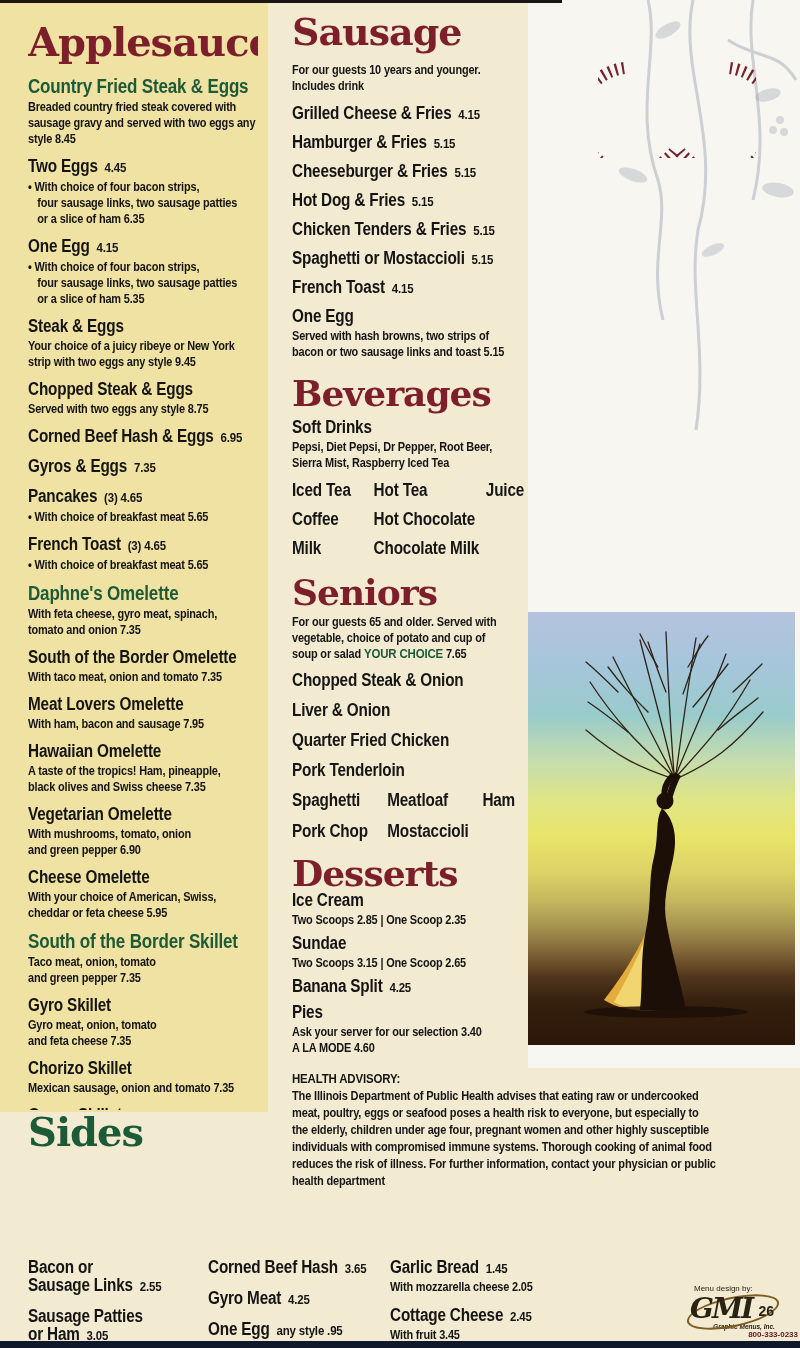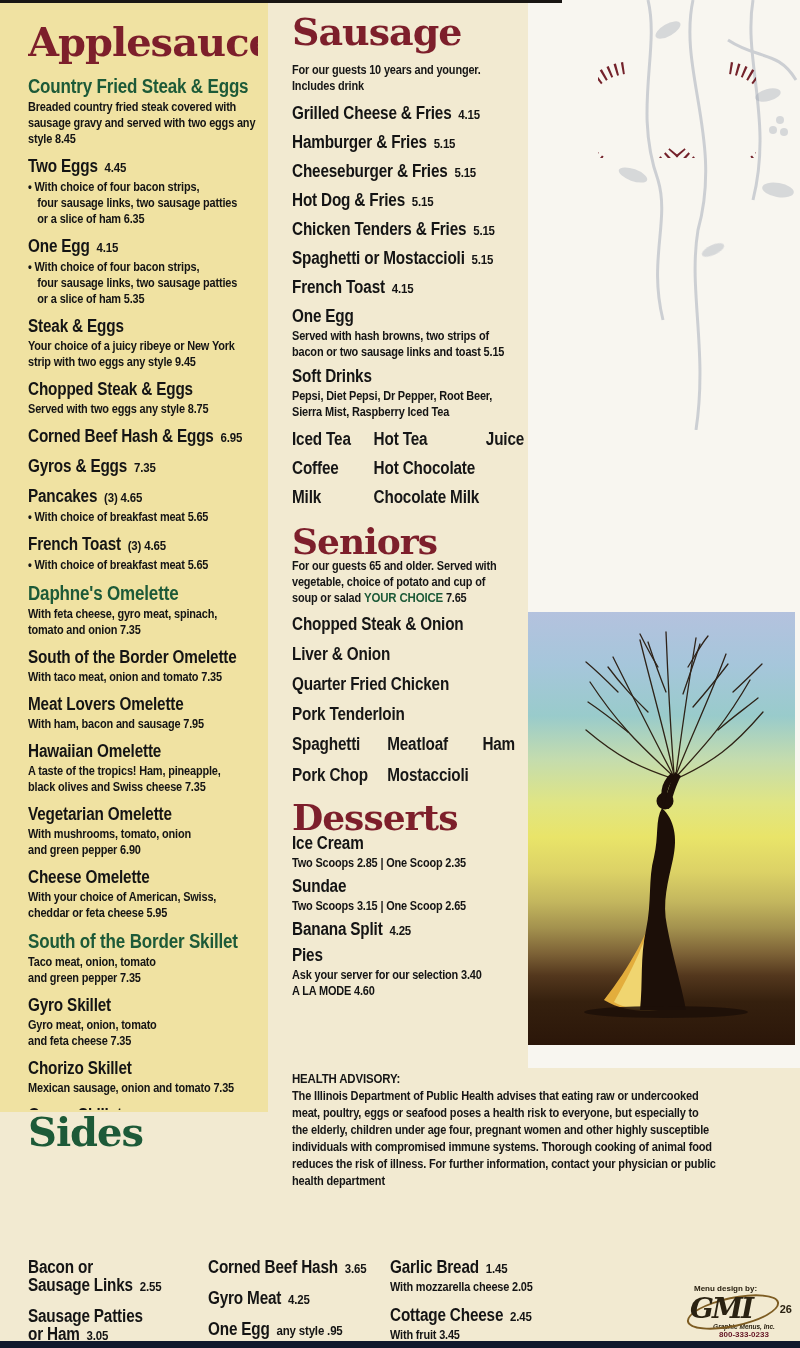--- a/index.html
+++ b/index.html
@@ -37,21 +37,21 @@
   .intro{font-size:12.9px;font-weight:bold;line-height:16px;letter-spacing:-0.2px;
          white-space:pre-line;margin-bottom:9px}
   .kid-item{margin-bottom:7px}
   .kid-item .mi-name{line-height:20px}
 
   .bev-head{margin-top:16px;margin-bottom:8px}
   .bev-grid{display:grid;grid-template-columns:96px 132px auto;row-gap:11px;margin-top:10px}
   .bev-cell{font-size:18px;font-weight:bold;letter-spacing:-0.2px;line-height:18px}
   .span2{grid-column:2 / span 2}
 
-  .sen-head{margin-top:18px;}
+  .sen-head{margin-top:18px;margin-bottom:5px}
   .sen-item{font-size:18px;font-weight:bold;line-height:19px;letter-spacing:-0.2px;margin-bottom:11px}
   .sen-grid{display:grid;grid-template-columns:112px 112px auto;row-gap:13px;margin-top:2px}
   .your-choice{color:#1d5a38;font-weight:bold;font-size:13.5px}
 
   .des-head{margin-top:16px;}
   .des-item{margin-bottom:6px}
 
   .health{position:absolute;left:292px;top:1070px;width:424px}
   .health-inner{font-weight:bold;letter-spacing:-0.2px}
   .health-h{font-size:13.5px;line-height:17px}
@@ -72,29 +72,29 @@
          font-size:15.5px;line-height:1.52}
   .story p{margin:0 0 24px}
 
   .photo{position:absolute;left:528px;top:612px;width:267px;height:433px;
     background:linear-gradient(180deg,
       #b4c2de 0%,#a6c6db 12%,#99cbcb 24%,#c4dcae 34%,#e0e584 44%,#e9e469 52%,
       #dcd266 60%,#c3b65e 67%,#a3914e 73%,#7c6136 79%,#53371d 84%,#35200e 90%,#2b1609 100%)}
   .photo svg{display:block}
 
   .gmi{position:absolute;left:690px;top:1284px;width:108px;color:#2a2212}
-  .gmi-by{font-size:8px;font-weight:bold;margin-left:4px}
+  .gmi-by{font-size:8px;font-weight:normal;margin-left:4px}
   .gmi-main{position:relative;height:32px;margin-top:1px}
   .gmi-swoosh{position:absolute;left:-4px;top:3px;width:90px;height:26px;
               border:2.5px solid #7d5c22;border-radius:50%;transform:rotate(-12deg)}
   .gmi-text{font-family:"DejaVu Serif",serif;font-weight:bold;font-style:italic;
             font-size:28px;letter-spacing:-2px;line-height:30px;position:relative}
-  .gmi-26{position:absolute;right:6px;top:9px;font-size:11px;font-weight:bold}
+  .gmi-26{position:absolute;right:24px;top:9px;font-size:14px;font-weight:bold}
   .gmi-co{font-size:6.5px;font-style:italic;font-weight:bold;text-align:center;margin-top:-3px}
-  .gmi-ph,.gmi-url{font-size:8px;font-weight:bold;color:#641424;text-align:center;line-height:10px}
+  .gmi-ph,.gmi-url{font-size:8px;font-weight:bold;color:#641424;text-align:right;line-height:10px}
 </style>
 </head>
 <body>
 
 <div class="panel-yellow"></div>
 <div class="panel-white"></div>
 <div class="edge-top"></div>
 <div class="edge-bottom"></div>
 
 <svg class="vines" viewBox="0 0 272 430">
@@ -243,20 +243,21 @@
         <div class="mi-name"><span>French Toast</span><span class="price">4.15</span></div>
       </div>
     <div class="mi kid-item cnd">
       <div class="mi-name">One Egg</div>
       <div class="mi-desc">Served with hash browns, two strips of
 bacon or two sausage links and toast 5.15</div>
     </div>
   </div>
 
   <div>
+    <h1 class="h-serif h-red h-mid bev-head">Beverages</h1>
     <div class="cnd">
       <div class="mi-name">Soft Drinks</div>
       <div class="mi-desc">Pepsi, Diet Pepsi, Dr Pepper, Root Beer,
 Sierra Mist, Raspberry Iced Tea</div>
       <div class="bev-grid">
         <span class="bev-cell">Iced Tea</span>
         <span class="bev-cell">Hot Tea</span>
         <span class="bev-cell">Juice</span>
         <span class="bev-cell">Coffee</span>
         <span class="bev-cell span2">Hot Chocolate</span>

